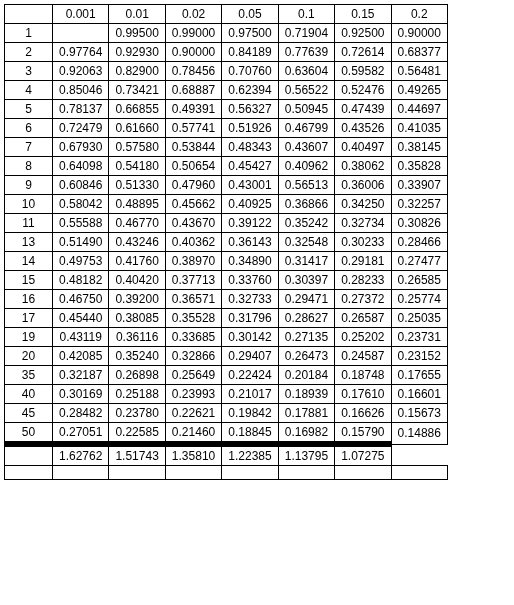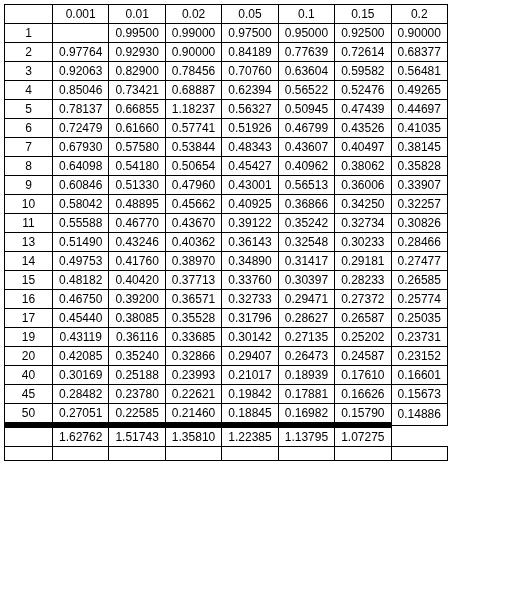--- a/index.html
+++ b/index.html
@@ -88,21 +88,21 @@
       </tr>
     </thead>
     <tbody id="tbody">
 
     <tr>
           <td class="rowlabel">1</td>
           <td></td>
           <td>0.99500</td>
           <td>0.99000</td>
           <td>0.97500</td>
-          <td>0.95000</td>
+          <td>0.71904</td>
           <td>0.92500</td>
           <td>0.90000</td>
         </tr>
         <tr>
           <td class="rowlabel">2</td>
           <td>0.97764</td>
           <td>0.92930</td>
           <td>0.90000</td>
           <td>0.84189</td>
           <td>0.77639</td>
@@ -126,21 +126,21 @@
           <td>0.68887</td>
           <td>0.62394</td>
           <td>0.56522</td>
           <td>0.52476</td>
           <td>0.49265</td>
         </tr>
         <tr>
           <td class="rowlabel">5</td>
           <td>0.78137</td>
           <td>0.66855</td>
-          <td>1.18237</td>
+          <td>0.49391</td>
           <td>0.56327</td>
           <td>0.50945</td>
           <td>0.47439</td>
           <td>0.44697</td>
         </tr>
         <tr>
           <td class="rowlabel">6</td>
           <td>0.72479</td>
           <td>0.61660</td>
           <td>0.57741</td>
@@ -263,20 +263,30 @@
           <td class="rowlabel">20</td>
           <td>0.42085</td>
           <td>0.35240</td>
           <td>0.32866</td>
           <td>0.29407</td>
           <td>0.26473</td>
           <td>0.24587</td>
           <td>0.23152</td>
         </tr>
         <tr>
+          <td class="rowlabel">35</td>
+          <td>0.32187</td>
+          <td>0.26898</td>
+          <td>0.25649</td>
+          <td>0.22424</td>
+          <td>0.20184</td>
+          <td>0.18748</td>
+          <td>0.17655</td>
+        </tr>
+        <tr>
           <td class="rowlabel">40</td>
           <td>0.30169</td>
           <td>0.25188</td>
           <td>0.23993</td>
           <td>0.21017</td>
           <td>0.18939</td>
           <td>0.17610</td>
           <td>0.16601</td>
         </tr>
         <tr>

